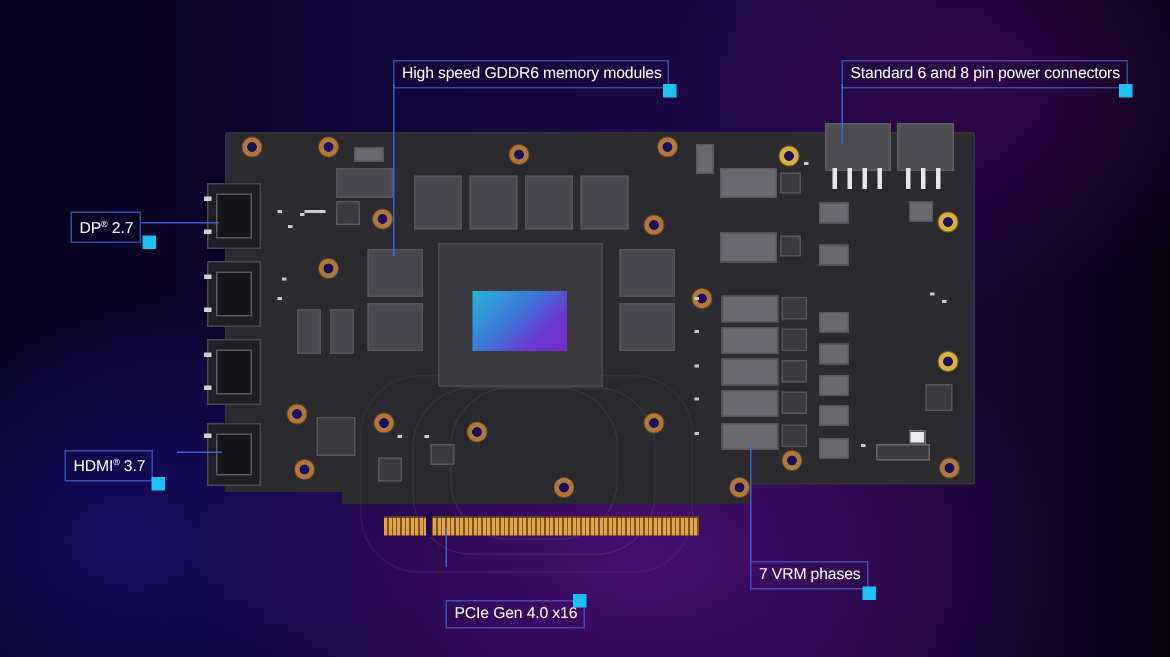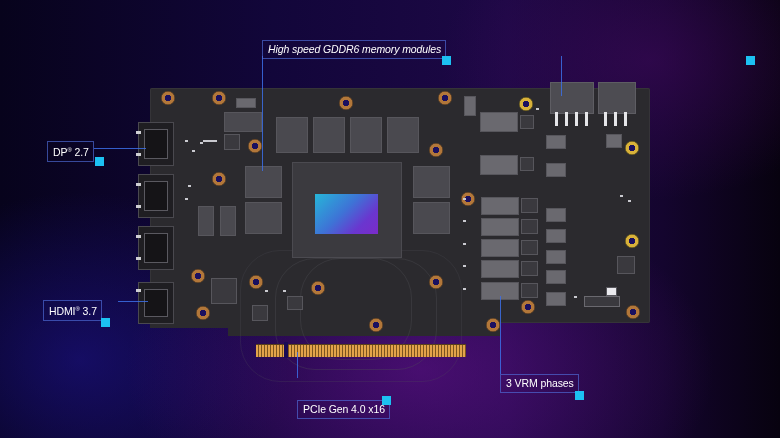--- a/index.html
+++ b/index.html
@@ -194,40 +194,43 @@
   <div class="line" style="left:561px;top:56px;width:1px;height:40px;"></div>
 
   <div class="line" style="left:94px;top:148px;width:52px;height:1px;"></div>
 
   <div class="line" style="left:118px;top:301px;width:30px;height:1px;"></div>
 
   <div class="line" style="left:297px;top:352px;width:1px;height:26px;"></div>
 
   <div class="line" style="left:500px;top:296px;width:1px;height:78px;"></div>
 
-  <div class="callout-label" style="left:262px;top:40px;font-style:italic;">
+  <div class="callout-label" style="left:262px;top:40px;">
     <span>High speed GDDR6 memory modules</span>
   </div>
   <div class="marker" style="left:442px;top:56px;"></div>
 
+  <div class="callout-label" style="left:561px;top:40px;">
+    <span>Standard 6 and 8 pin power connectors</span>
+  </div>
   <div class="marker" style="left:746px;top:56px;"></div>
 
   <div class="callout-label" style="left:47px;top:141px;">
     <span>DP</span><sup>®</sup><span> 2.7</span>
   </div>
   <div class="marker" style="left:95px;top:157px;"></div>
 
   <div class="callout-label" style="left:43px;top:300px;">
     <span>HDMI</span><sup>®</sup><span> 3.7</span>
   </div>
   <div class="marker" style="left:101px;top:318px;"></div>
 
   <div class="callout-label" style="left:297px;top:400px;">
     <span>PCIe Gen 4.0 x16</span>
   </div>
   <div class="marker" style="left:382px;top:396px;"></div>
 
   <div class="callout-label" style="left:500px;top:374px;">
-    <span>3 VRM phases</span>
+    <span>7 VRM phases</span>
   </div>
   <div class="marker" style="left:575px;top:391px;"></div>
 
 </div>
 
 </body></html>

